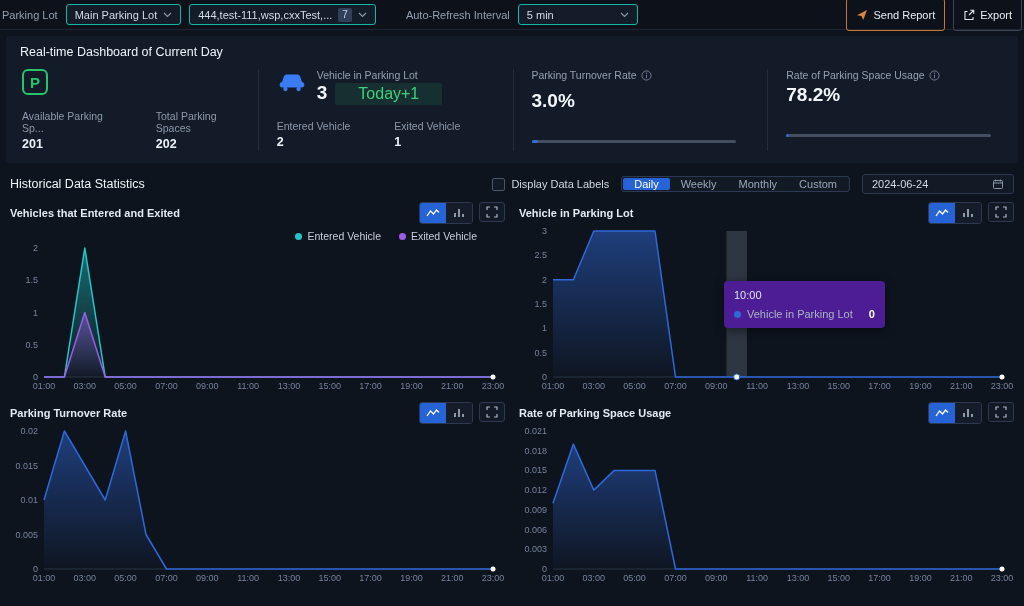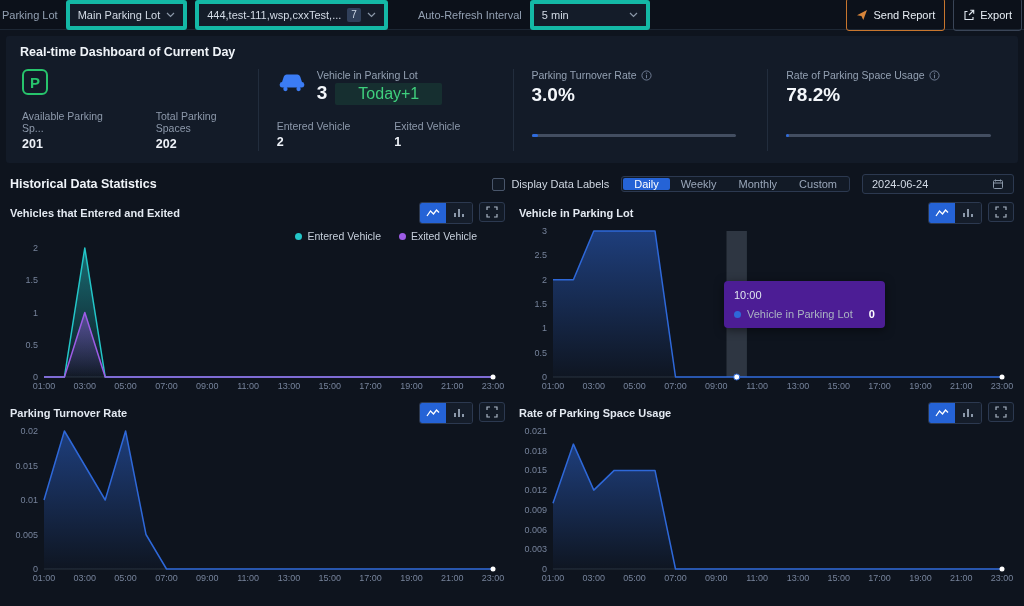--- a/index.html
+++ b/index.html
@@ -1,30 +1,30 @@
 <!DOCTYPE html>
 <html><head>
 <meta charset="utf-8">
 <style>
 *{box-sizing:border-box;margin:0;padding:0}
 html,body{width:1024px;height:606px;overflow:hidden}
 body{background:#0e141e;color:#e7edf4;font-family:"Liberation Sans",sans-serif}
 
 .topbar{height:30px;display:flex;align-items:center;gap:8px;padding:0 2px;background:#0c111a;border-bottom:1px solid #1d2734}
 .lbl{font-size:11px;color:#93a0b2;white-space:nowrap}
-.select{height:30px;display:flex;align-items:center;gap:6px;background:#141c29;border:4px solid #14b8a6;border-radius:3px;padding:0 8px;font-size:11px;color:#d3dbe6;cursor:pointer;white-space:nowrap}
+.select{height:21px;display:flex;align-items:center;gap:6px;background:#141c29;border:1px solid #14b8a6;border-radius:3px;padding:0 8px;font-size:11px;color:#d3dbe6;cursor:pointer;white-space:nowrap}
 .select .trunc{max-width:148px;overflow:hidden;text-overflow:ellipsis;white-space:nowrap}
 .select.refresh{width:120px;justify-content:space-between}
 .badge{background:#30405a;border-radius:2px;padding:0 4px;font-size:10px;line-height:14px;color:#cbd5e3}
 .spacer{flex:1}
 .btn{height:33px;display:flex;align-items:center;gap:5px;background:transparent;border:1px solid #3a4557;border-radius:3px;padding:0 9px;font-size:11px;color:#e7edf4;cursor:pointer;font-family:inherit;white-space:nowrap}
 .btn.orange{border-color:#c8762e}
 
 .realtime{margin:6px 6px 0;background:#131b28;border-radius:3px;padding:9px 14px 12px}
-.panel-title{font-size:12.5px;font-weight:bold;color:#f0f4f9}
+.panel-title{font-size:12.5px;font-weight:normal;color:#f0f4f9}
 .stats-row{display:flex;margin-top:10px}
 .stat-col{flex:1;padding:0 18px;border-right:1px solid #222d3d;display:flex;flex-direction:column}
 .stat-col:first-child{padding-left:2px}
 .stat-col:last-child{border-right:none;padding-right:0}
 .stat-main{display:flex;gap:10px;align-items:flex-start}
 .stat-label{font-size:10.5px;color:#93a0b2;margin-bottom:2px;display:flex;align-items:center;gap:4px}
 .stat-value{font-size:19px;font-weight:bold;color:#f4f7fb;display:flex;align-items:center;gap:8px;line-height:1.1}
 .badge-green{font-size:16px;font-weight:normal;color:#3fcf7d;background:rgba(47,189,108,.13);padding:2px 23px;border-radius:2px}
 .substats{display:flex;gap:44px;margin-top:15px}
 .sub-label{font-size:10.5px;color:#8d99ab}
@@ -155,21 +155,21 @@
 
     <div class="stat-col">
       <div class="stat-label">
         <span>Parking Turnover Rate</span>
         <svg width="11" height="11" viewBox="0 0 12 12">
             <circle cx="6" cy="6" r="5" stroke="#76839b" fill="none"></circle>
             <path d="M6 5.2V9" stroke="#76839b"></path>
             <circle cx="6" cy="3.4" r="0.8" fill="#76839b"></circle>
           </svg>
       </div>
-      <div class="stat-value" style="margin-top:2px">3.0%</div>
+      <div class="stat-value" style="margin-top:8px">3.0%</div>
       <div class="progress">
         <div class="progress-fill" style="width: 3%;"></div>
       </div>
     </div>
 
     <div class="stat-col">
       <div class="stat-label">
         <span>Rate of Parking Space Usage</span>
         <svg width="11" height="11" viewBox="0 0 12 12">
             <circle cx="6" cy="6" r="5" stroke="#76839b" fill="none"></circle>

